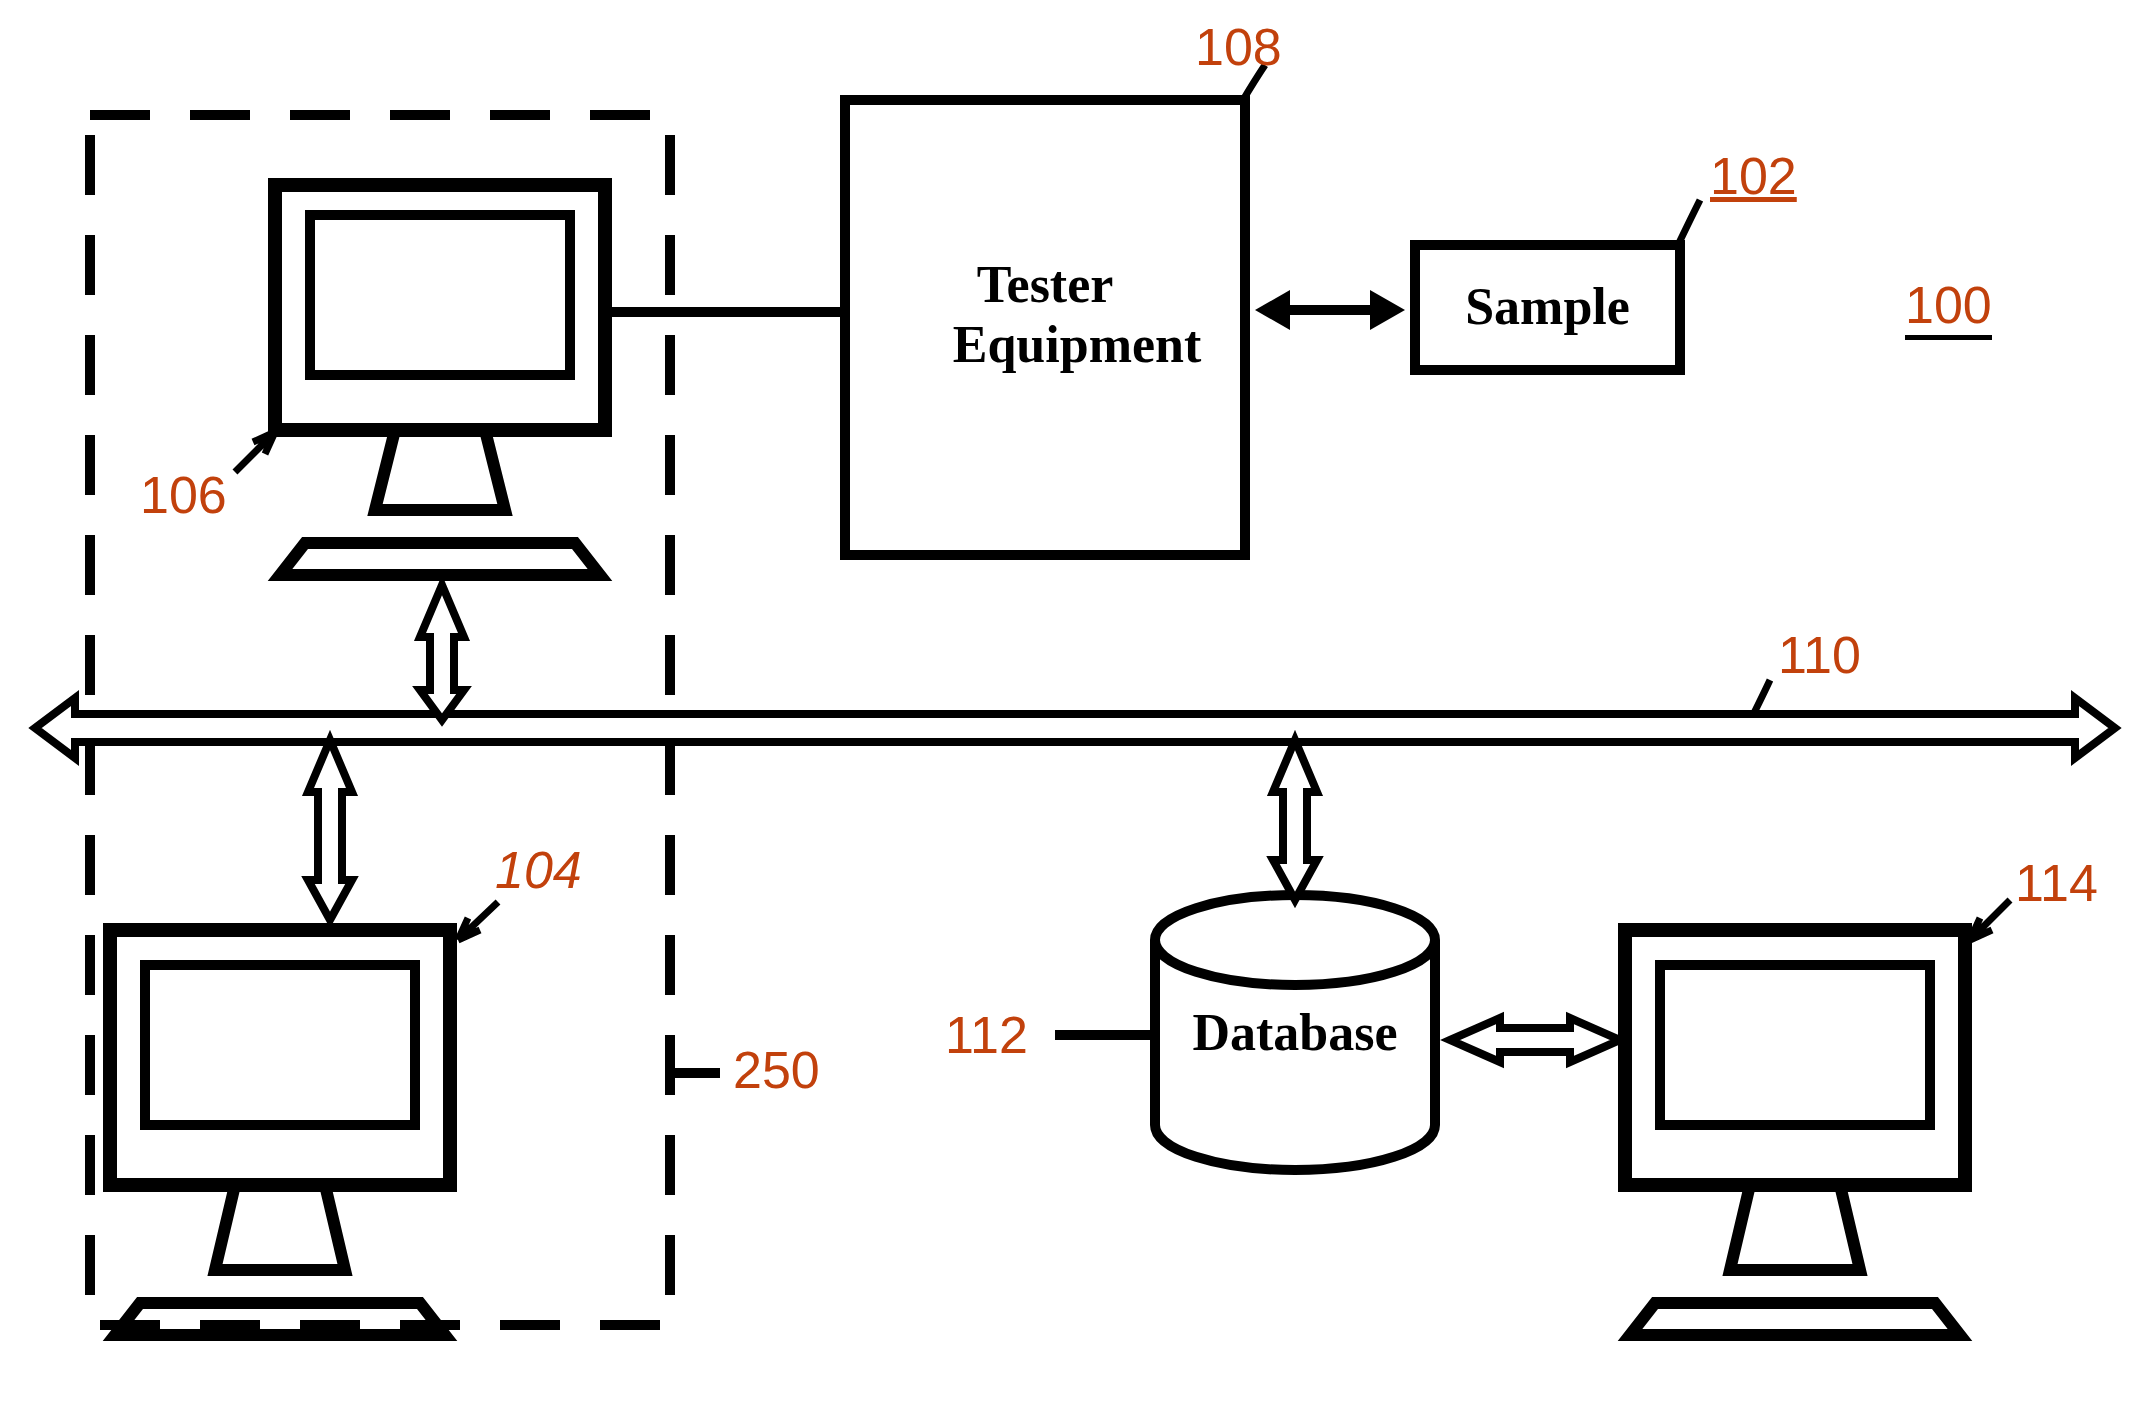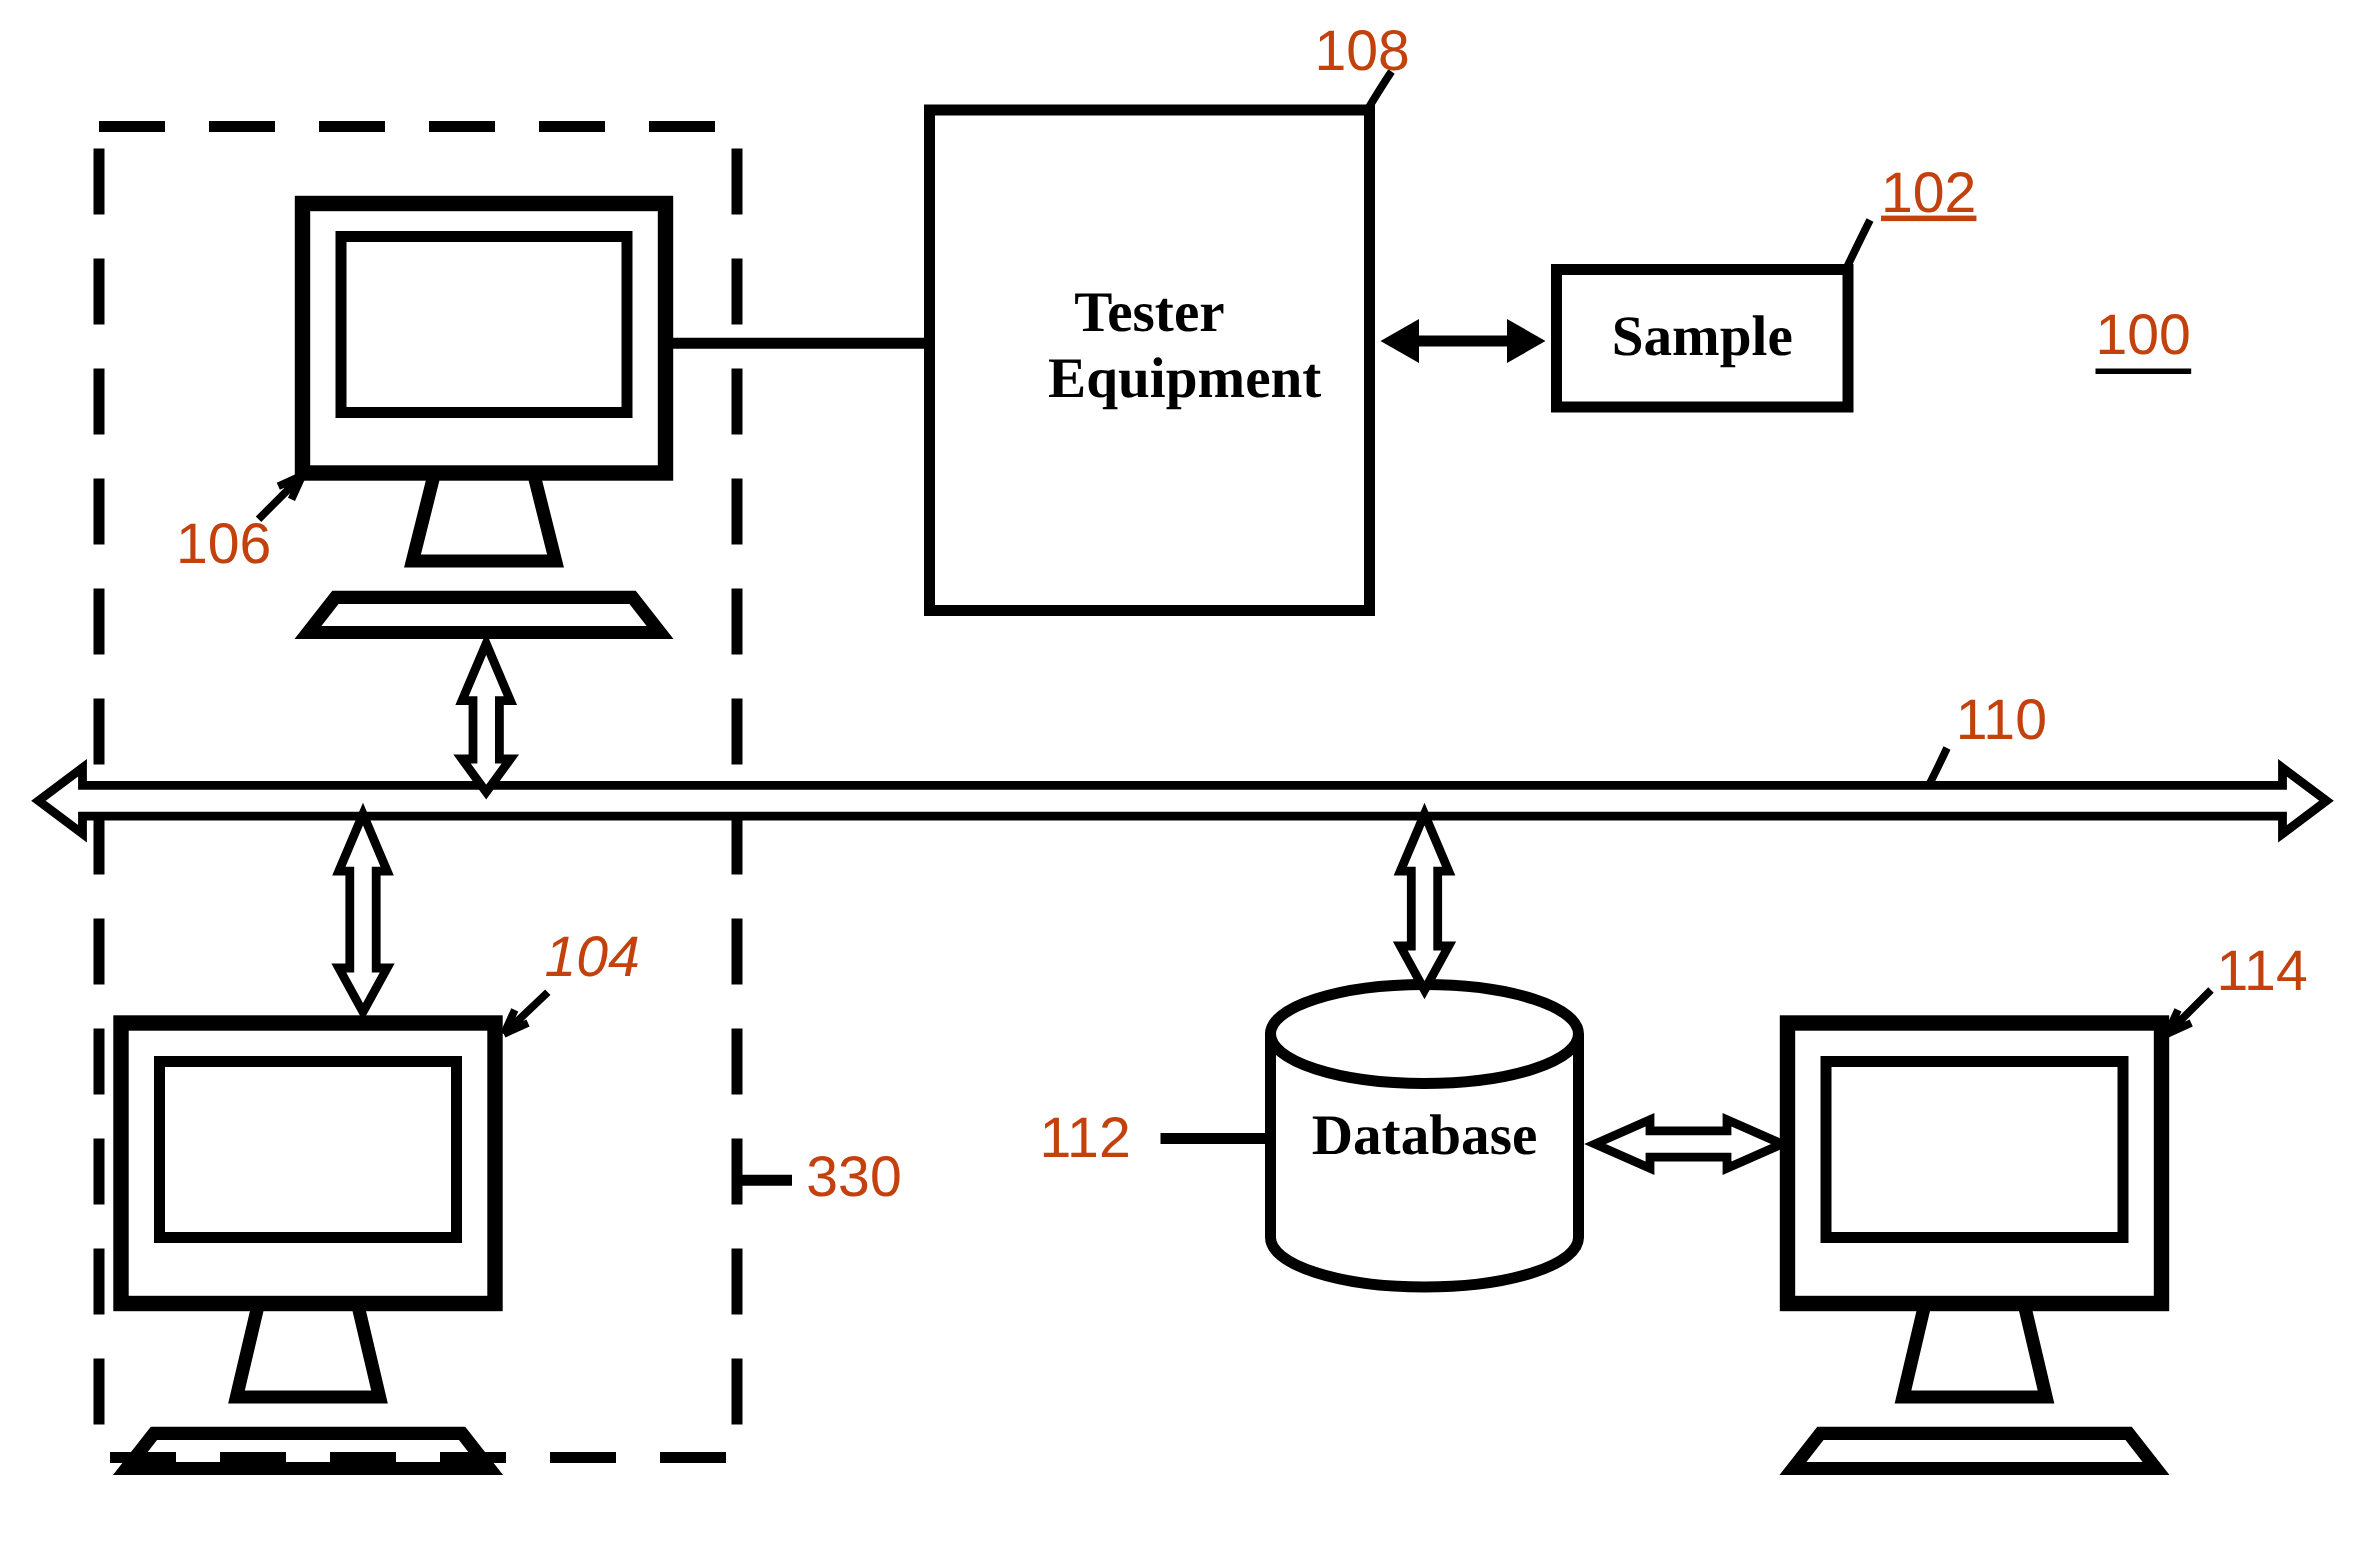--- a/index.html
+++ b/index.html
@@ -121,18 +121,18 @@
 </svg>
 
 <div class="box-label" style="position:absolute; left:845px; top:255px; width:400px;">Tester</div>
 <div class="box-label" style="position:absolute; left:877px; top:315px; width:400px;">Equipment</div>
 <div class="box-label" style="position:absolute; left:1415px; top:277px; width:265px;">Sample</div>
 <div class="box-label" style="position:absolute; left:1155px; top:1003px; width:280px;">Database</div>
 
 <span class="ref-label ref-100" style="left:1905px; top:275px;">100</span>
 <span class="ref-label" style="left:1710px; top:146px;text-decoration:underline;">102</span>
 <span class="ref-label" style="left:495px; top:840px;font-style:italic;">104</span>
-<span class="ref-label" style="left:140px; top:465px;margin-left:20px;">106</span>
+<span class="ref-label" style="left:140px; top:465px;">106</span>
 <span class="ref-label" style="left:1195px; top:17px;">108</span>
 <span class="ref-label" style="left:1735px; top:625px;margin-left:43px;">110</span>
 <span class="ref-label" style="left:945px; top:1005px;">112</span>
 <span class="ref-label" style="left:2015px; top:840px;margin-top:13px;">114</span>
-<span class="ref-label" style="left:733px; top:1040px;">330</span>
+<span class="ref-label" style="left:733px; top:1040px;">250</span>
 
 </body></html>

